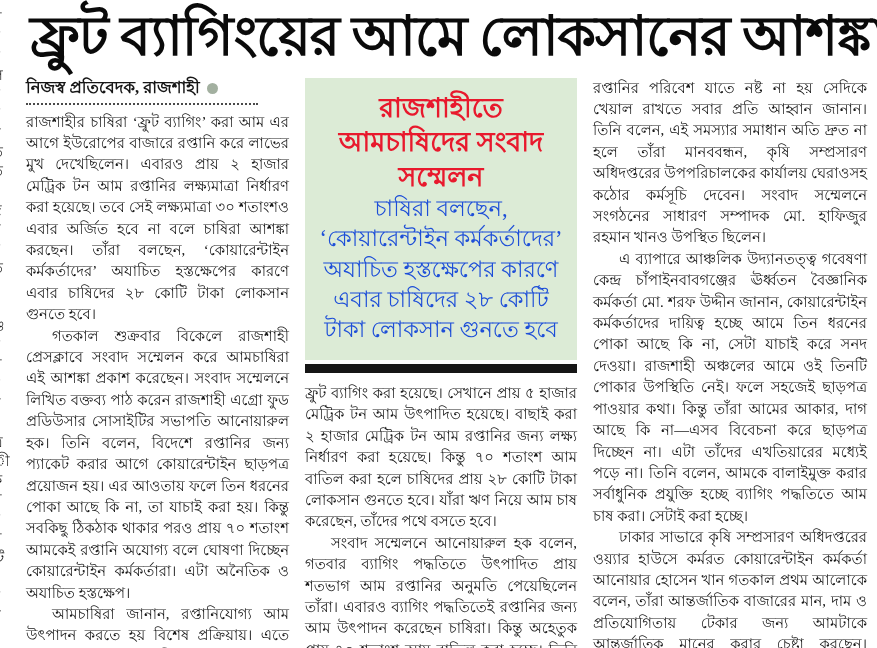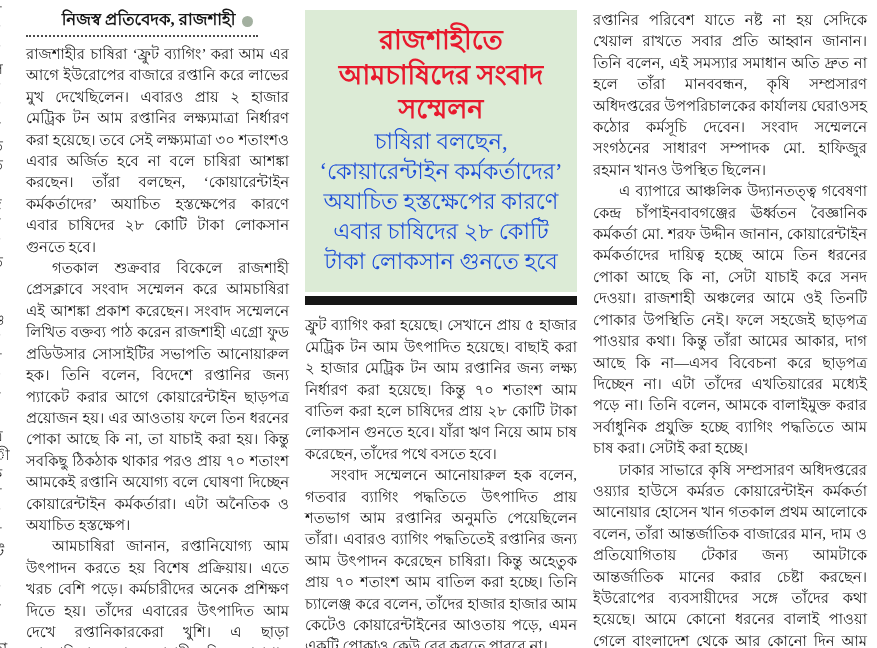--- a/index.html
+++ b/index.html
@@ -46,21 +46,21 @@
     box-sizing: border-box;
   }
 
   .col { font-size: 14.8px; line-height: 21.4px; text-align: justify; }
 
   .byline {
     font-weight: bold;
     font-size: 16.5px;
     line-height: 20px;
     white-space: nowrap;
-    text-align: center;
+    text-align: left;
   }
   .byline-dot {
     display: inline-block;
     width: 11px; height: 11px;
     border-radius: 50%;
     background: #a3b0a0;
     margin-left: 7px;
     vertical-align: middle;
   }
   .byline-rule {
@@ -132,20 +132,21 @@
 স
 র
 খ
 টি
 ঠ
 ম
 ণ
 ঠ
 তা</div>
 
+  <h1 class="headline">ফ্রুট ব্যাগিংয়ের আমে লোকসানের আশঙ্কা</h1>
 
   <div class="content">
 
     <div class="col">
       <div class="byline">
         <span>নিজস্ব প্রতিবেদক, রাজশাহী</span><span class="byline-dot"></span>
       </div>
       <div class="byline-rule"></div>
       <p>রাজশাহীর চাষিরা ‘ফ্রুট ব্যাগিং’ করা আম এর আগে ইউরোপের বাজারে রপ্তানি করে লাভের মুখ দেখেছিলেন। এবারও প্রায় ২ হাজার মেট্রিক টন আম রপ্তানির লক্ষ্যমাত্রা নির্ধারণ করা হয়েছে। তবে সেই লক্ষ্যমাত্রা ৩০ শতাংশও এবার অর্জিত হবে না বলে চাষিরা আশঙ্কা করছেন। তাঁরা বলছেন, ‘কোয়ারেন্টাইন কর্মকর্তাদের’ অযাচিত হস্তক্ষেপের কারণে এবার চাষিদের ২৮ কোটি টাকা লোকসান গুনতে হবে।</p>
       <p class="indent">গতকাল শুক্রবার বিকেলে রাজশাহী প্রেসক্লাবে সংবাদ সম্মেলন করে আমচাষিরা এই আশঙ্কা প্রকাশ করেছেন। সংবাদ সম্মেলনে লিখিত বক্তব্য পাঠ করেন রাজশাহী এগ্রো ফুড প্রডিউসার সোসাইটির সভাপতি আনোয়ারুল হক। তিনি বলেন, বিদেশে রপ্তানির জন্য প্যাকেট করার আগে কোয়ারেন্টাইন ছাড়পত্র প্রয়োজন হয়। এর আওতায় ফলে তিন ধরনের পোকা আছে কি না, তা যাচাই করা হয়। কিন্তু সবকিছু ঠিকঠাক থাকার পরও প্রায় ৭০ শতাংশ আমকেই রপ্তানি অযোগ্য বলে ঘোষণা দিচ্ছেন কোয়ারেন্টাইন কর্মকর্তারা। এটা অনৈতিক ও অযাচিত হস্তক্ষেপ।</p>

